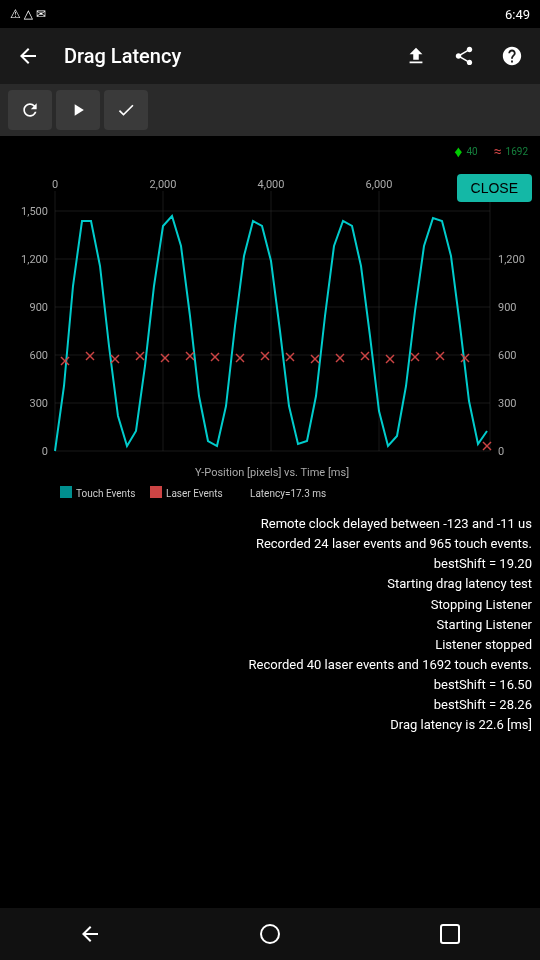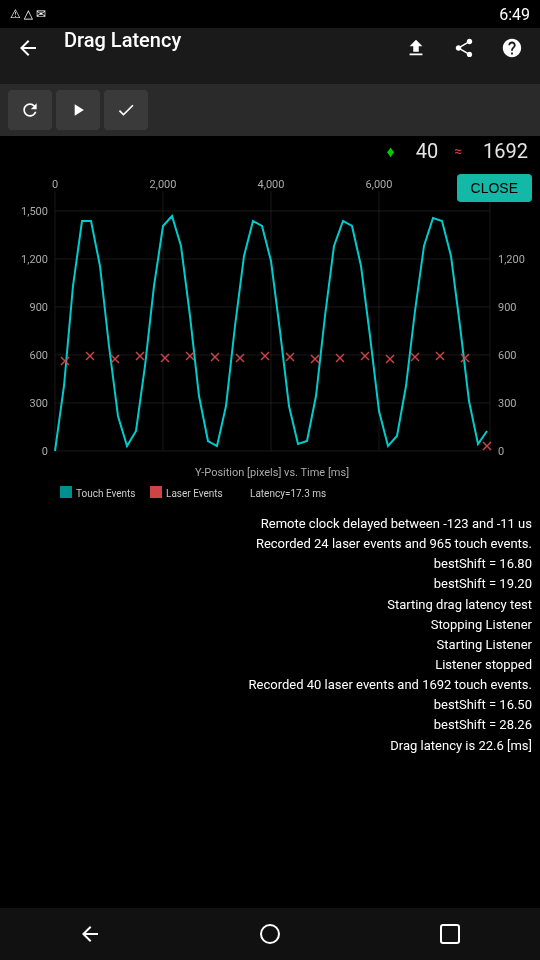--- a/index.html
+++ b/index.html
@@ -15,25 +15,26 @@
     
     .status-bar {
       display: flex;
       justify-content: space-between;
       align-items: center;
       background: #000;
       padding: 4px 10px;
       height: 28px;
     }
     .status-left { font-size: 12px; color: #fff; }
-    .status-right { display: flex; align-items: flex-start; gap: 4px; font-size: 16px; color: #fff; }
+    .status-right { display: flex; align-items: flex-start; gap: 4px; font-size: 13px; color: #fff; }
 
     
     .app-bar {
       display: flex;
+      align-items: center;
       background: #1a1a1a;
       height: 56px;
       padding: 0 8px;
       gap: 8px;
     }
     .app-bar-title {
       flex: 1;
       font-size: 20px;
       color: #fff;
       font-weight: 500;
@@ -84,21 +85,21 @@
       height: 30px;
     }
     .stat-item {
       display: flex;
       align-items: center;
       gap: 4px;
       font-size: 14px;
     }
     .stat-dot-green { color: #00cc00; font-size: 16px; }
     .stat-dot-red { color: #cc4444; font-size: 14px; }
-    .stat-value { color: #e5e5e5; font-size: 20px; margin-left: 17px; }
+    .stat-value { color: #15803d; font-size: 10px; }
 
     
     .chart-container {
       position: relative;
       background: #000;
       width: 540px;
       height: 340px;
     }
     .chart-close-btn {
       position: absolute;
@@ -420,21 +421,20 @@
 
     <text x="250" y="331" fill="#ccc" font-size="10">Latency=17.3 ms</text>
   </svg>
 
   <button class="chart-close-btn">CLOSE</button>
 </div>
 
 <div class="log-area" id="log-area">
     <div>Remote clock delayed between -123 and -11 us</div>
     <div>Recorded 24 laser events and 965 touch events.</div>
-    <div>bestShift = 16.80</div>
     <div>bestShift = 19.20</div>
     <div>Starting drag latency test</div>
     <div>Stopping Listener</div>
     <div>Starting Listener</div>
     <div>Listener stopped</div>
     <div>Recorded 40 laser events and 1692 touch events.</div>
     <div>bestShift = 16.50</div>
     <div>bestShift = 28.26</div>
     <div>Drag latency is 22.6 [ms]</div>
   </div>

